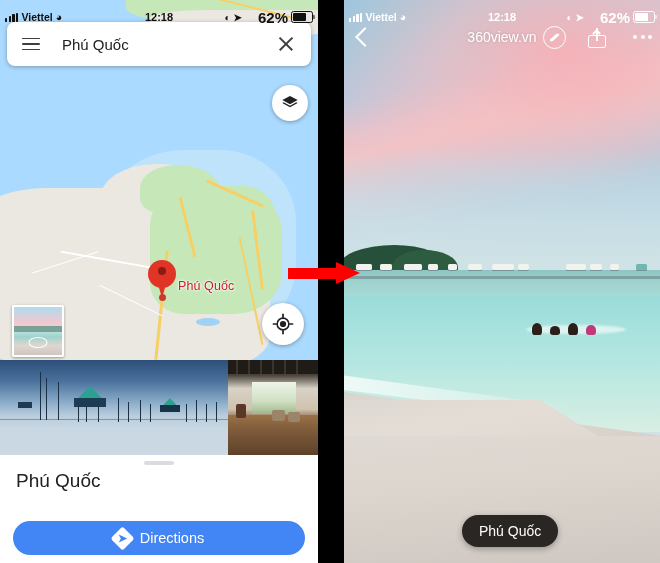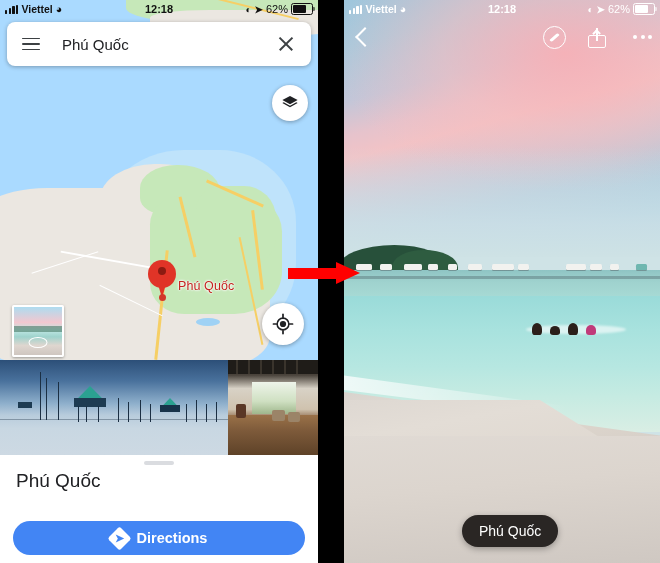--- a/index.html
+++ b/index.html
@@ -5,36 +5,36 @@
   html,body{margin:0;padding:0;background:#000;}
   body{width:660px;height:563px;overflow:hidden;font-family:"Liberation Sans",sans-serif;}
   .stage{position:relative;width:660px;height:563px;background:#000;}
 
   
   .panel{position:absolute;top:0;height:563px;overflow:hidden;}
   #left-panel{left:0;width:318px;background:#eae6e0;}
   #right-panel{left:344px;width:316px;background:#cfe3e6;}
 
   
-  .statusbar{position:absolute;top:0;left:0;right:0;height:18px;
+  .statusbar{position:absolute;top:8px;left:0;right:0;height:18px;
     display:flex;align-items:center;font-size:10.5px;font-weight:bold;z-index:40;}
   .sb-left{display:flex;align-items:center;gap:3px;padding-left:5px;}
   .sb-center{position:absolute;left:0;right:0;text-align:center;font-size:11px;font-weight:bold;}
   .sb-right{margin-left:auto;display:flex;align-items:center;gap:3px;padding-right:5px;}
   .bars{display:flex;align-items:flex-end;gap:1.3px;height:9px;}
   .bars i{display:block;width:2.4px;background:currentColor;border-radius:.4px;}
   .bars i:nth-child(1){height:4px;}
   .bars i:nth-child(2){height:6px;}
   .bars i:nth-child(3){height:7.5px;}
   .bars i:nth-child(4){height:9px;}
   .wifi{font-size:11px;line-height:1;}
   .battery{width:20px;height:9.5px;border:1.2px solid currentColor;border-radius:2.5px;position:relative;display:inline-block;}
   .battery::after{content:"";position:absolute;right:-3px;top:2.5px;width:1.6px;height:4px;background:currentColor;border-radius:0 1px 1px 0;opacity:.55;}
   .battery span{position:absolute;left:1.2px;top:1.2px;bottom:1.2px;width:62%;background:currentColor;border-radius:1px;display:block;}
-  .pct{font-size:11px;font-weight:normal;}
+  .pct{font-size:15px;font-weight:bold;margin-left:13px;}
   .dark-status{color:#111;}
   .loc-arrow{font-size:10px;transform:rotate(0deg);}
 
   
   .map{position:absolute;top:0;left:0;width:318px;height:360px;overflow:hidden;background:#aadaff;}
   .sea{position:absolute;inset:0;background:#aadaff;}
   .shallow{position:absolute;background:#bfe3fb;}
   .land{position:absolute;background:#ebe7e1;}
   .green{position:absolute;background:#c6e8b9;}
   .road{position:absolute;background:#f6cf65;}
@@ -92,21 +92,21 @@
   #place-card{position:absolute;left:0;top:455px;width:318px;height:108px;background:#fff;}
   .grabber{position:absolute;left:50%;transform:translateX(-50%);top:6px;width:30px;height:3.5px;
      border-radius:2px;background:#dadce0;}
   #place-title{position:absolute;left:16px;top:15px;font-size:19px;color:#202124;}
   #place-subtitle{position:absolute;left:16px;top:44px;font-size:13px;color:#5f6368;}
   #directions-button{position:absolute;left:13px;top:66px;width:292px;height:34px;border-radius:20px;
      background:#4285f4;display:flex;align-items:center;justify-content:center;gap:9px;}
   .dir-diamond{width:17px;height:17px;background:#fff;transform:rotate(45deg);border-radius:2.5px;
      display:flex;align-items:center;justify-content:center;}
   .dir-diamond span{transform:rotate(-45deg);color:#4285f4;font-size:11px;line-height:1;font-weight:bold;}
-  #directions-label{color:#fff;font-size:14.5px;font-weight:700;}
+  #directions-label{color:#fff;font-size:14.5px;font-weight:400;}
 
   
   #photo-scene{position:absolute;inset:0;}
   .sky{position:absolute;left:0;right:0;top:0;height:257px;
     background:linear-gradient(165deg,#9fc6dc 0%,#a9c9dc 14%,#c3c6d8 30%,#e6c3cc 40%,#f2c3c6 47%,#d7c7d2 58%,#b6cbdb 72%,#a8cede 86%,#a3d0dc 100%);}
   .sky .blush{position:absolute;right:-10px;top:-20px;width:330px;height:210px;
     background:radial-gradient(ellipse at 68% 35%, rgba(248,176,182,.92) 0%, rgba(246,188,190,.55) 38%, rgba(200,200,215,0) 72%);}
   .sky .haze{position:absolute;left:-30px;bottom:0px;width:360px;height:110px;
     background:linear-gradient(180deg, rgba(196,216,227,0) 0%, rgba(205,224,231,.85) 70%, rgba(206,226,229,1) 100%);}
   .island{position:absolute;left:-6px;top:245px;width:108px;height:26px;
@@ -353,20 +353,21 @@
         <b class="pink" style="left:54px;height:10px;"></b>
       </div>
       <div class="foam"></div>
       <div class="shore-wet"></div>
       <div class="sand"></div>
       <div class="sand2"></div>
     </div>
 
     <div id="browser-bar">
       <div id="back-icon"></div>
+      <div id="page-url">360view.vn</div>
       <div id="safari-icon">
           <i></i>
         </div>
       <div id="share-icon">
         <div class="box"></div>
           <div class="stem"></div>
           <div class="arw"></div>
       </div>
       <div id="more-icon">
           <i></i>

